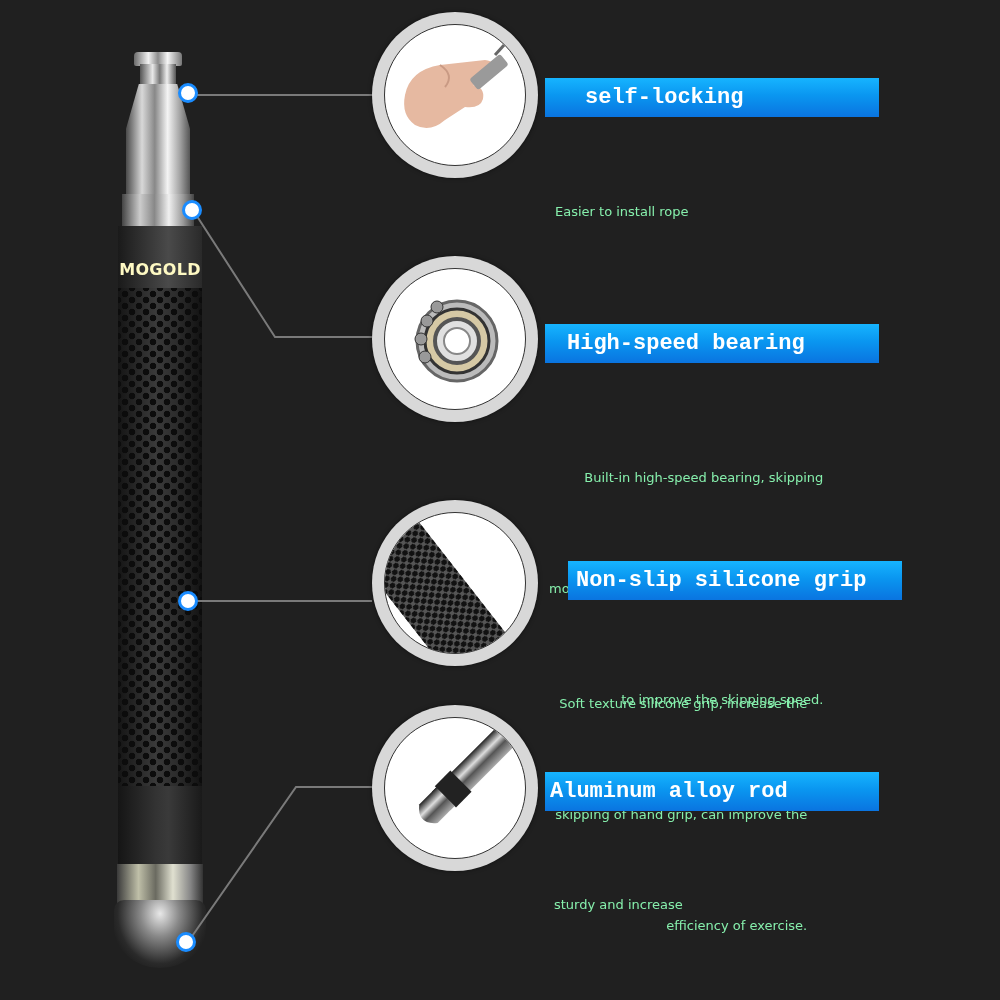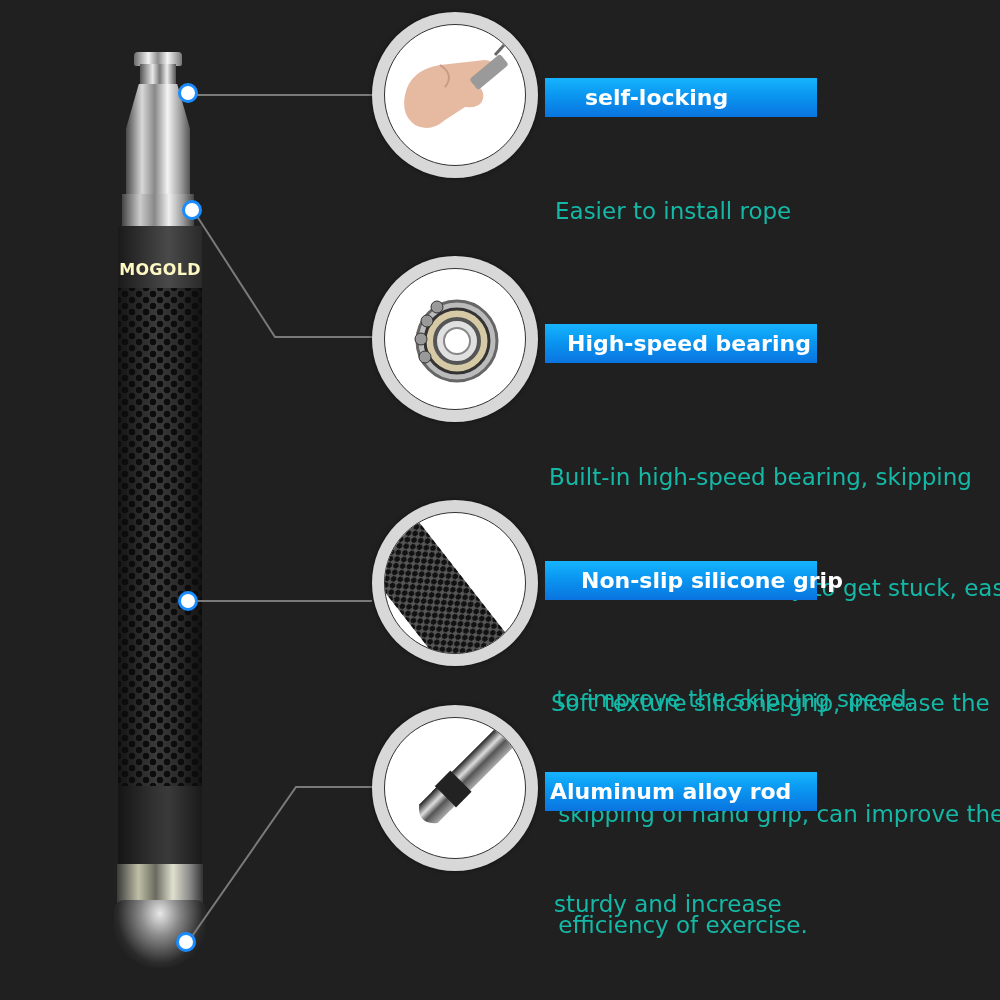--- a/index.html
+++ b/index.html
@@ -37,24 +37,24 @@
   .dot { width:14px; height:14px; border-radius:50%; background:#fff; border:3px solid #1a8cff; box-sizing:content-box; }
 
   
   svg.lines { position:absolute; left:0; top:0; }
 
   
   .circle { width:166px; height:166px; border-radius:50%; background:#d8d8d8; box-shadow:0 0 4px rgba(0,0,0,0.5); }
   .circle-inner { position:absolute; left:12px; top:12px; width:142px; height:142px; border-radius:50%; background:#fff; overflow:hidden; border:1px solid #333; box-sizing:border-box; }
 
   
-  .banner { left:545px; width:272px; height:39px;
+  .banner { left:545px; width:334px; height:39px;
     background:linear-gradient(180deg,#16b4ff 0%,#0a96f0 45%,#0a74e0 100%);
-    color:#fff; font-weight:bold; font-size:22px; line-height:39px; box-sizing:border-box; white-space:nowrap; }
-  .desc { color:#14b8a6; font-size:23px; line-height:37px; white-space:pre; }
+    color:#fff; font-weight:bold; font-size:22px; line-height:39px; box-sizing:border-box; white-space:nowrap;font-family:Liberation Mono, monospace; }
+  .desc { color:#86efac; font-size:13px; line-height:37px; white-space:pre;text-align:right; }
 </style>
 </head>
 <body>
 
 <div class="abs">
   <div class="abs tip-cap"></div>
   <div class="abs tip-neck"></div>
   <div class="abs tip-cone"></div>
   <div class="abs tip-ring"></div>
   <div class="abs body-top"></div>
@@ -118,21 +118,21 @@
 </div>
 
 <div class="abs circle" style="left:372px;top:500px;">
   <div class="circle-inner">
     <div style="position:absolute;left:10px;top:-30px;width:70px;height:220px;transform:rotate(-38deg);transform-origin:center;
       background-color:#555;
       background-image:radial-gradient(circle,#111 0 2.5px,transparent 3px),radial-gradient(circle,#111 0 2.5px,transparent 3px);
       background-size:10px 9px;background-position:0 0,5px 4.5px;"></div>
   </div>
 </div>
-<div class="abs banner" style="top:561px;padding-left:36px;">Non-slip silicone grip</div>
+<div class="abs banner" style="top:561px;padding-left:8px;margin-left:23px;">Non-slip silicone grip</div>
 <div class="abs desc" style="left:551px;top:611px;">
   <div>Soft texture silicone grip, increase the</div>
   <div> skipping of hand grip, can improve the</div>
   <div> efficiency of exercise.</div>
 </div>
 
 <div class="abs circle" style="left:372px;top:705px;">
   <div class="circle-inner">
     <svg width="142" height="142" viewBox="0 0 142 142">
       <g transform="rotate(45 71 71)">

